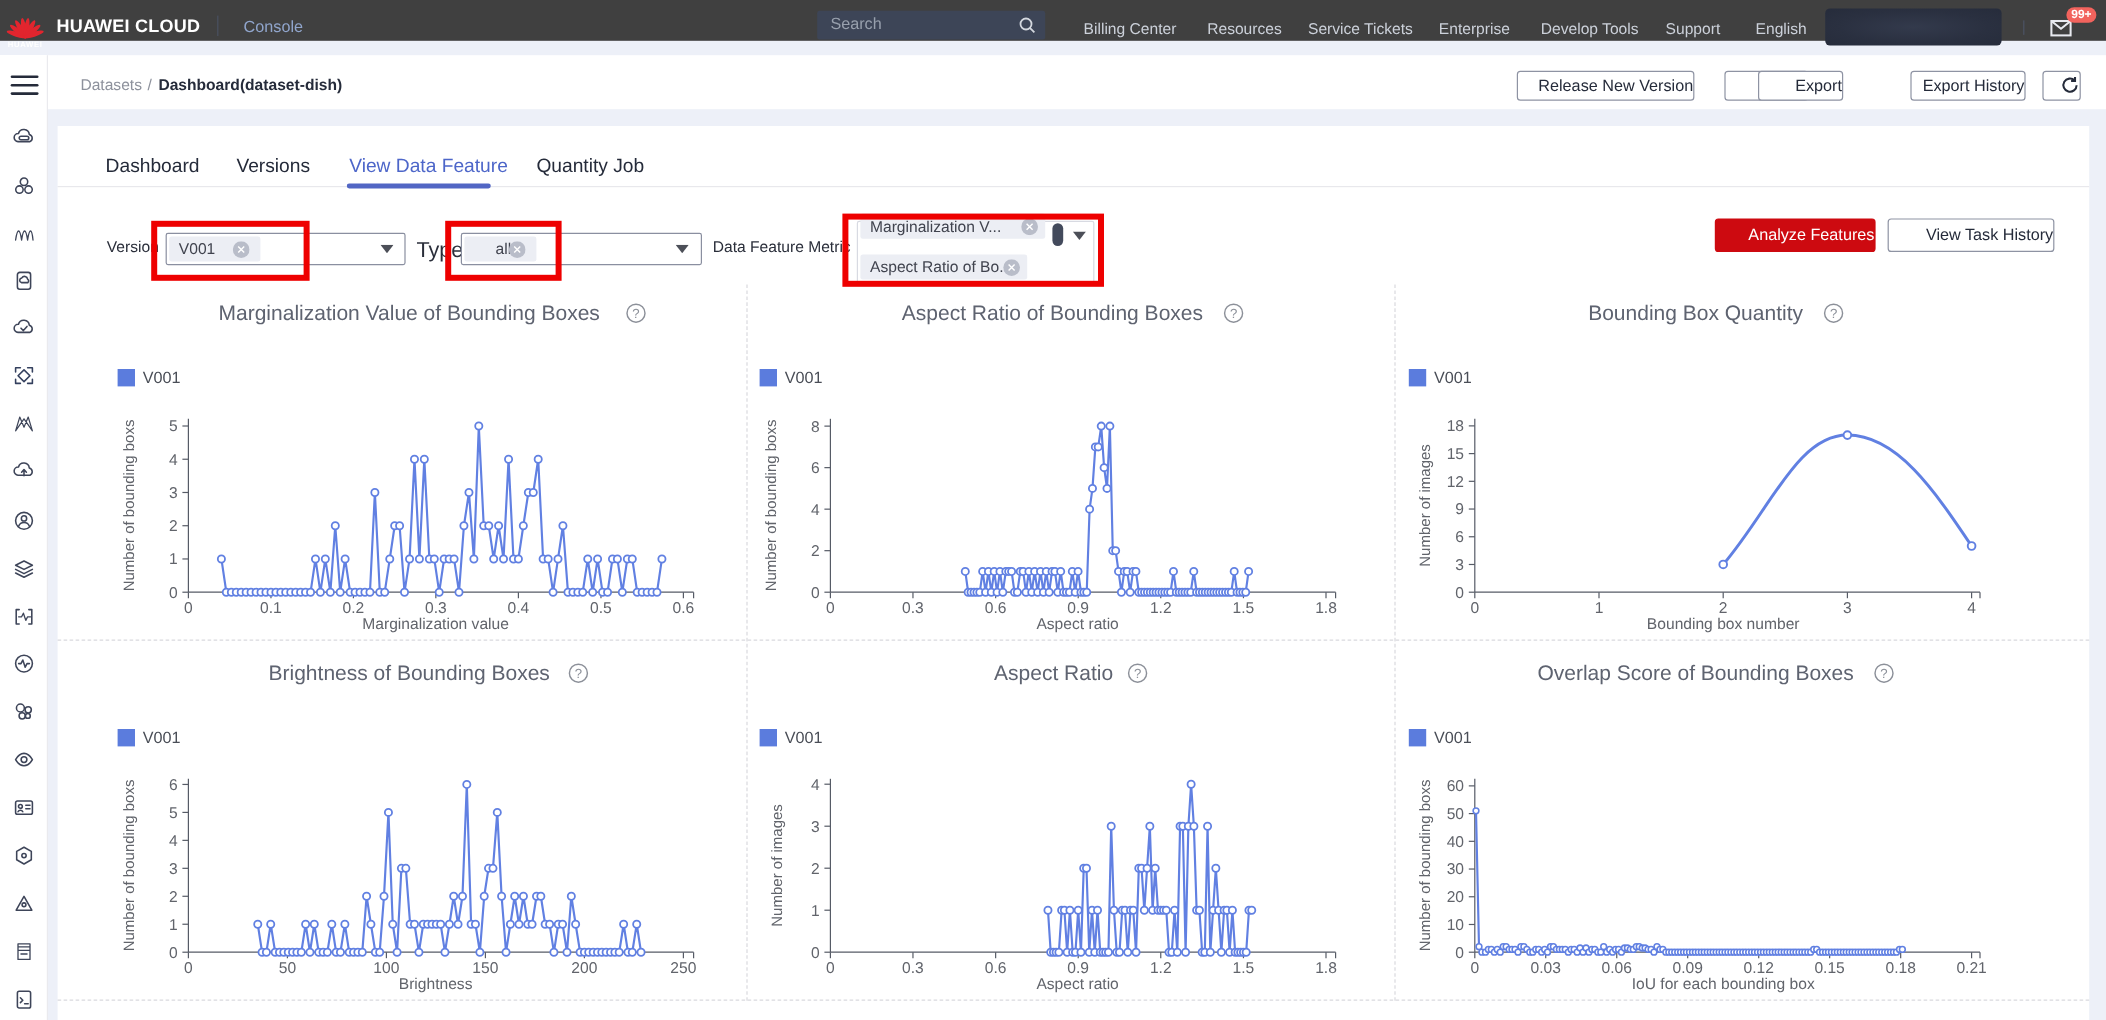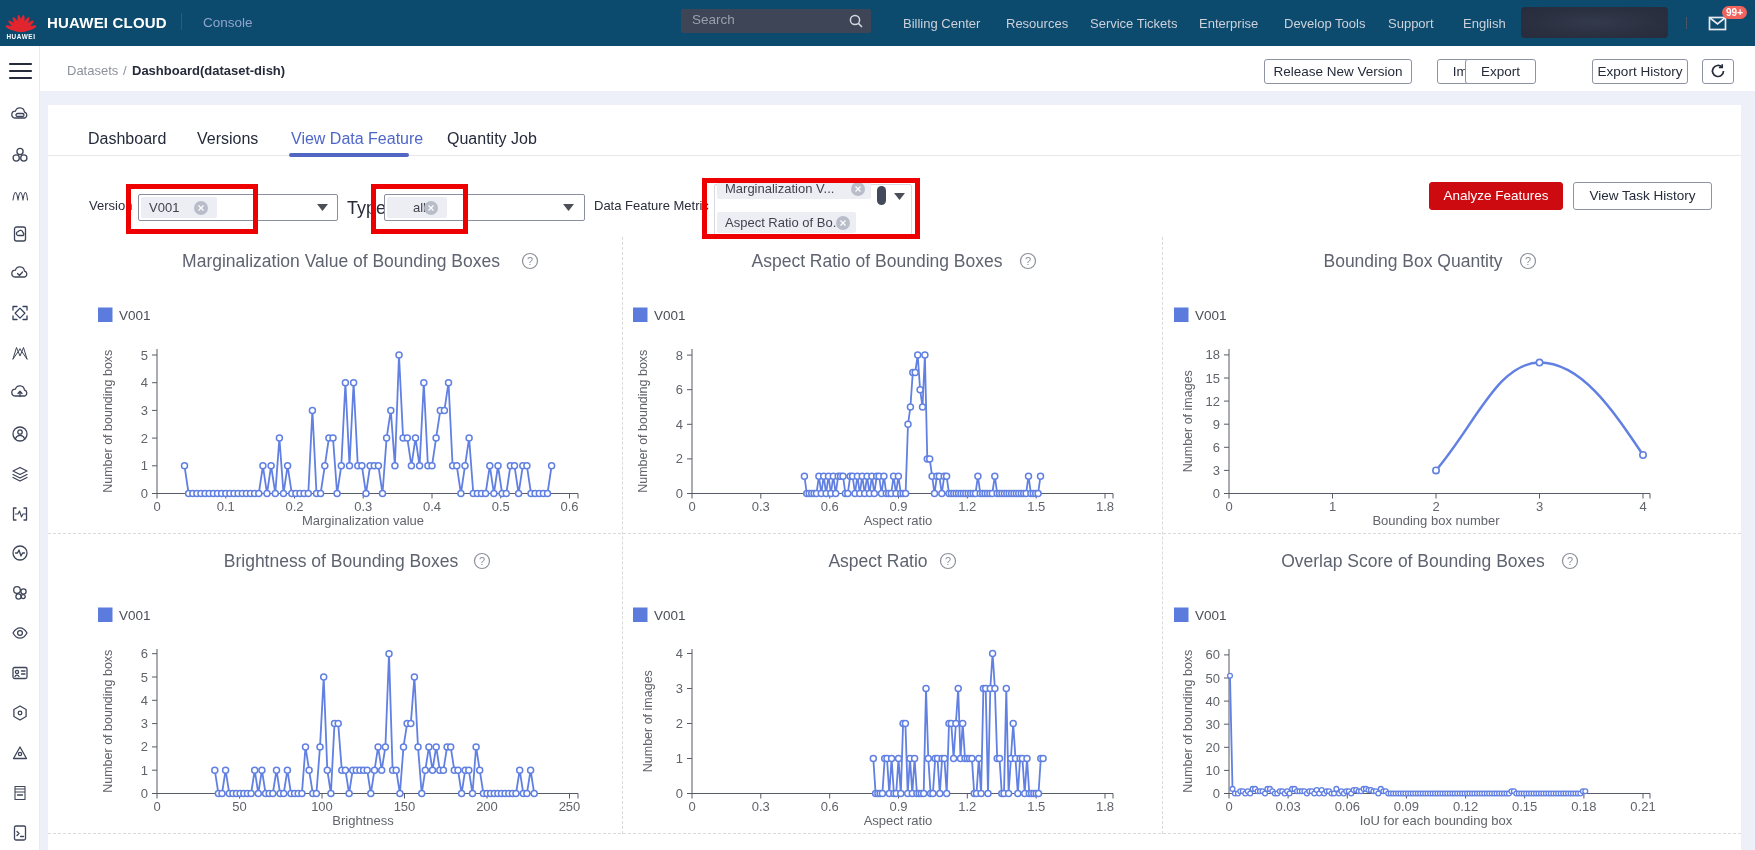--- a/index.html
+++ b/index.html
@@ -1,18 +1,18 @@
 <!DOCTYPE html>
 <html><head><meta charset="utf-8"><title>Dashboard</title>
 <style>
 *{margin:0;padding:0;box-sizing:border-box}
 body{width:1755px;height:850px;font-family:"Liberation Sans",sans-serif;background:#edf0f8;overflow:hidden;position:relative}
 .abs{position:absolute}
-.navbar{position:absolute;left:0;top:0;width:1755px;height:46px;background:#0c4a6e;color:#ccd1da;font-size:13px}
-.btn{position:absolute;height:25px;border:1px solid #8e93a3;border-radius:3px;background:#fff;color:#252b3a;font-size:13.5px;text-align:center;line-height:23px}
+.navbar{position:absolute;left:0;top:0;width:1755px;height:34px;background:#404040;color:#ccd1da;font-size:13px}
+.btn{position:absolute;height:25px;border:1px solid #8e93a3;border-radius:3px;background:#fff;color:#252b3a;font-size:13.5px;text-align:right;line-height:23px}
 .tag{position:absolute;background:#eceef4;border-radius:2px;color:#40434e;font-size:13px;line-height:21px;padding:0 0}
 .redbox{position:absolute;border:5px solid #ee0000}
 .sel{position:absolute;background:#fff;border:1px solid #8a8fa0;border-radius:2px}
 </style></head>
 <body>
 
 <div class="navbar">
  <svg class="abs" style="left:0;top:4px" width="60" height="40" viewBox="0 0 60 40">
       <g transform="translate(21,27)">
         <ellipse cx="0" cy="-7.6" rx="2.05" ry="8.6" transform="rotate(-72)" fill="#e2252e"></ellipse>

